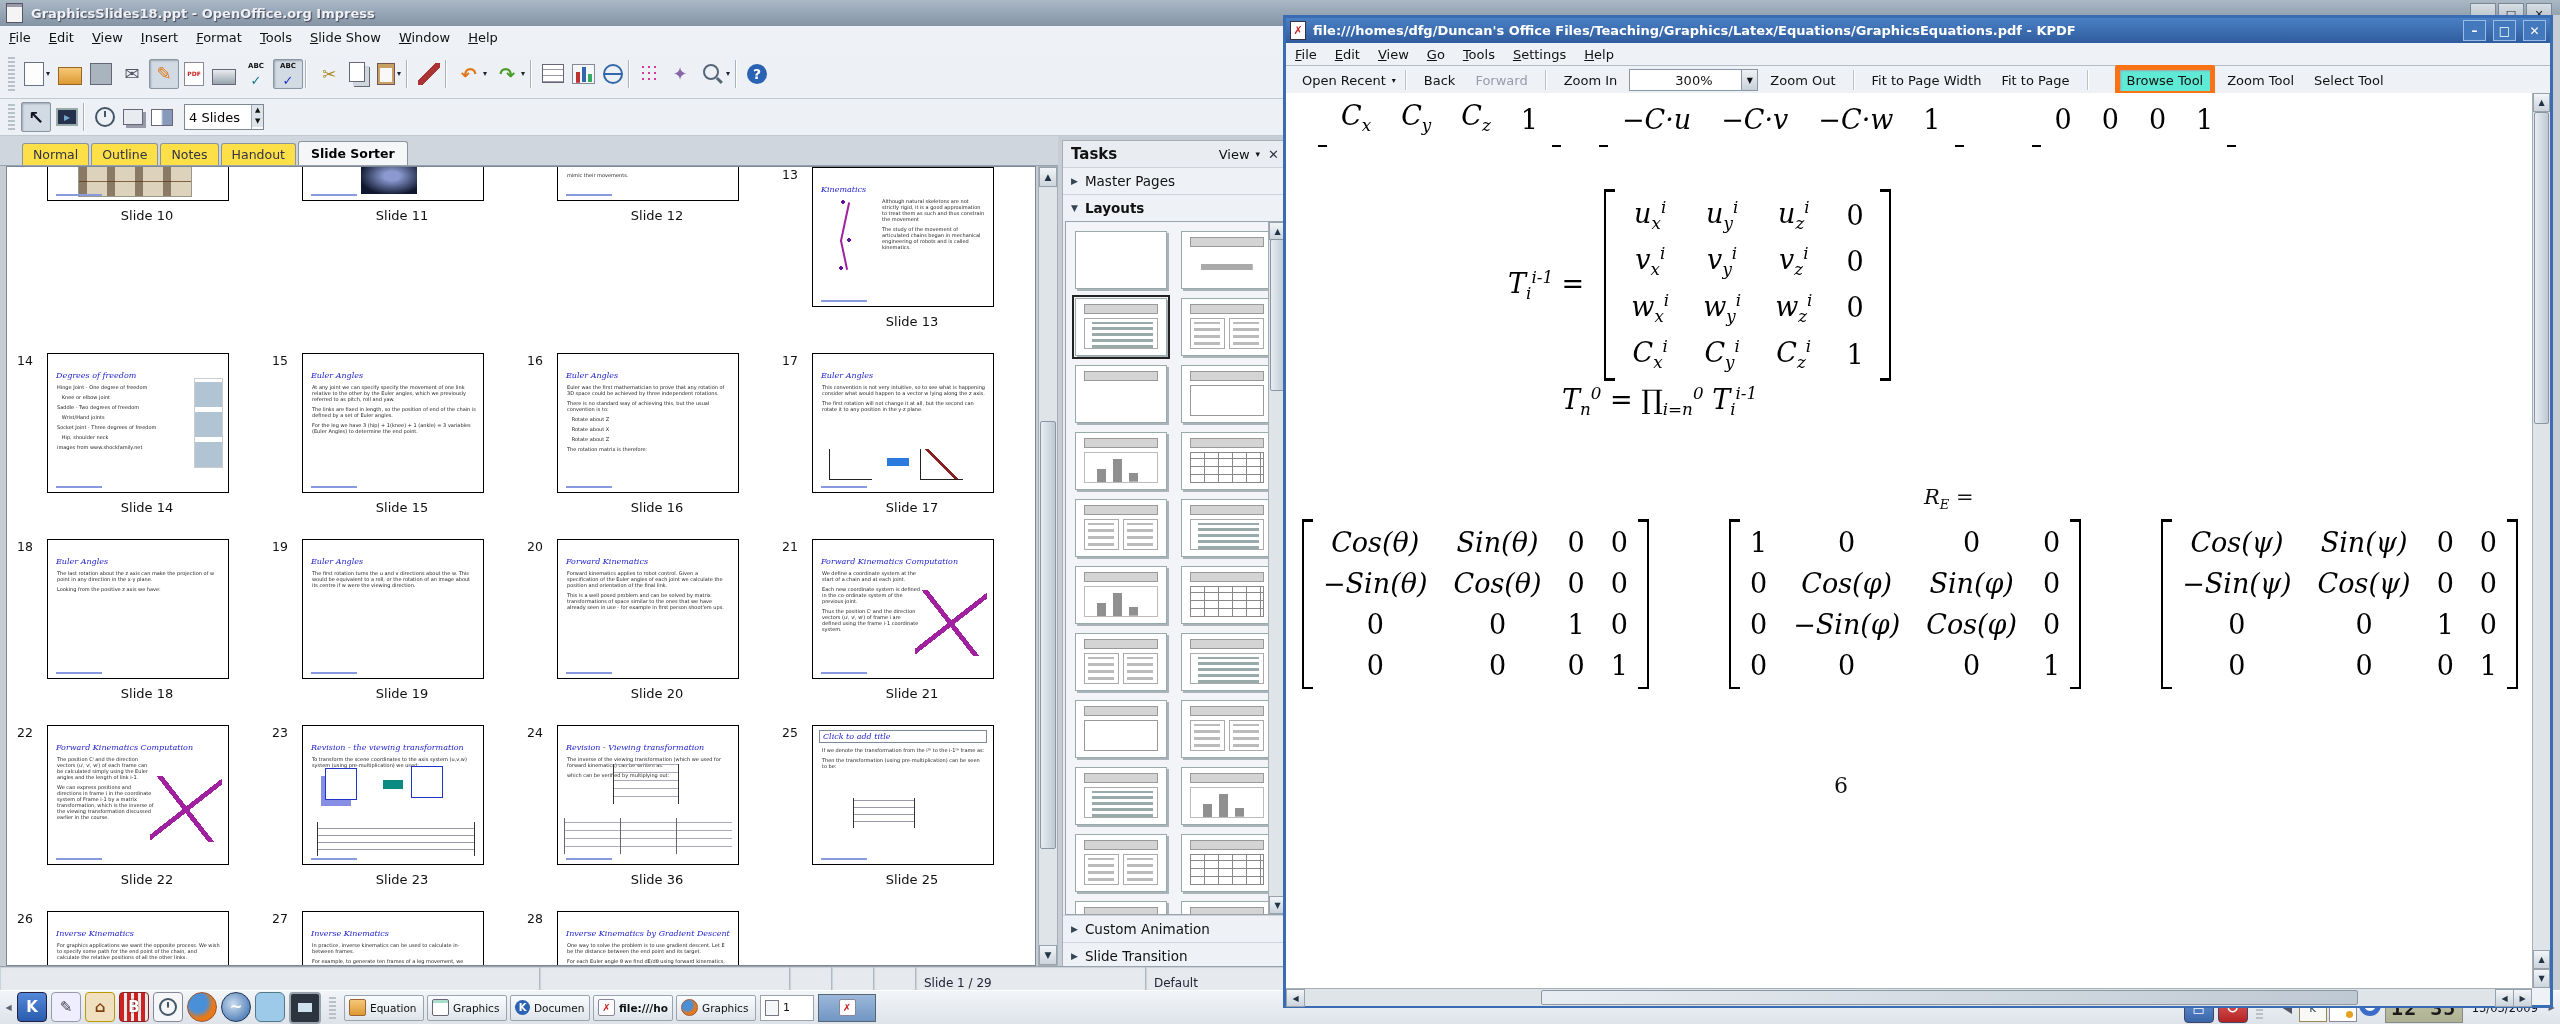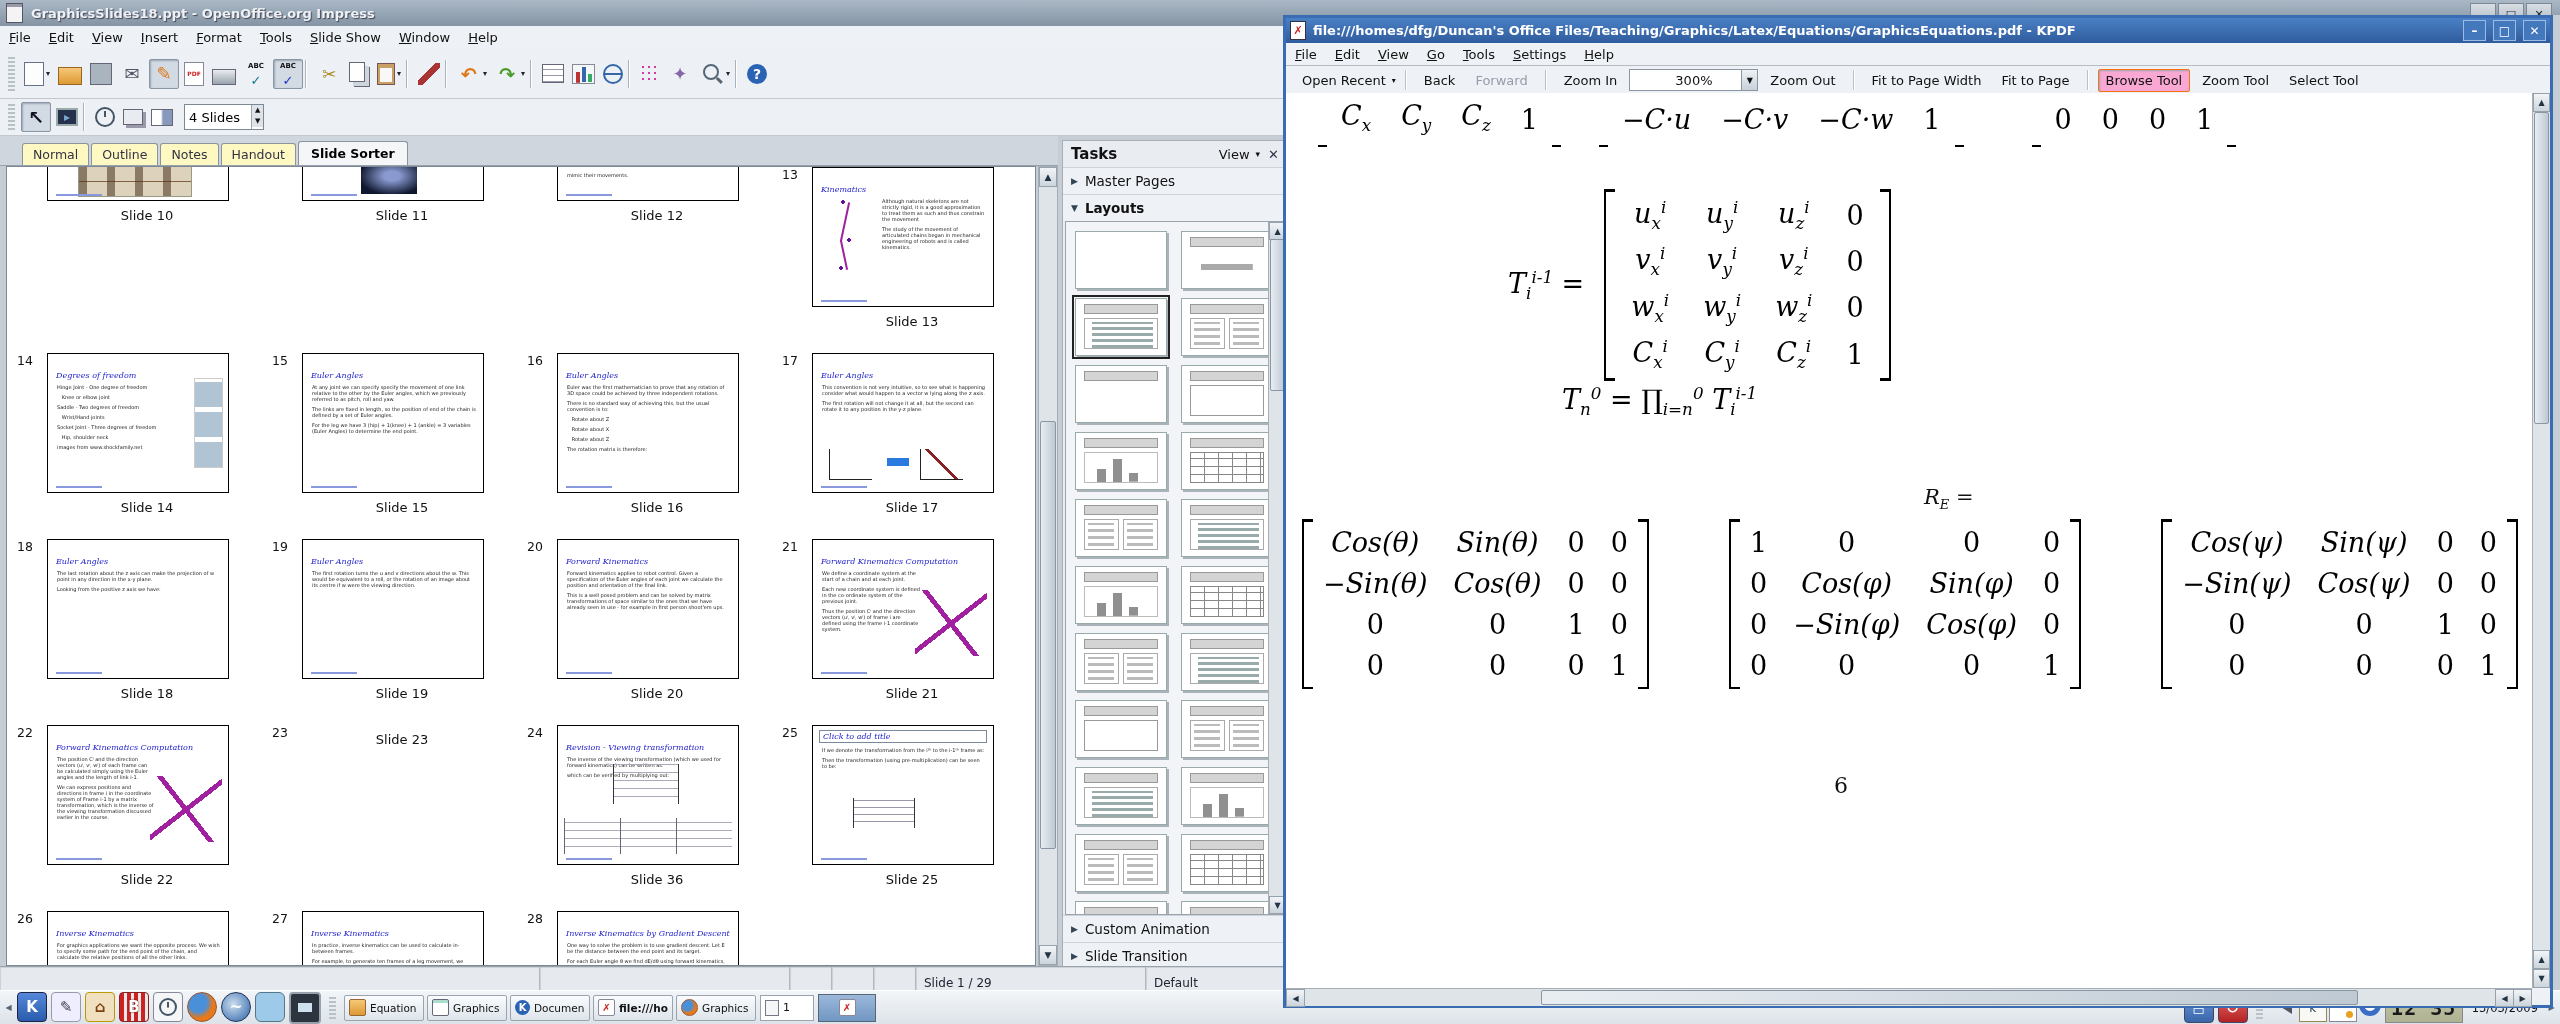--- a/index.html
+++ b/index.html
@@ -62,21 +62,21 @@
   [data-ic="slideshow"] .ic::before{content:"▸";color:#7ac;font-size:12px;}
   [data-ic="timings"] .ic{border:2px solid #456;border-radius:50%;width:16px;height:16px;background:linear-gradient(#456,#456) 50% 20%/2px 40% no-repeat;}
   [data-ic="design"] .ic{background:#e8ecf0;border:1px solid #667;width:18px;height:14px;box-shadow:3px 3px 0 #99a;}
   [data-ic="transition"] .ic{background:linear-gradient(90deg,#fff 45%,#89b 55%);border:1px solid #667;width:20px;height:15px;}
   .spinfield{display:flex;margin-left:6px;border:1px solid #7c8894;background:#fff;height:24px;}
   .spinfield input{border:none;width:58px;font-size:13px;padding:2px 4px;font-family:inherit;}
   .spinbtns{display:flex;flex-direction:column;border-left:1px solid #9aa;}
   .spinbtns span{font-size:7px;padding:1px 3px;background:#dde3e9;line-height:9px;}
   
   .tabs{left:0;top:136px;width:1058px;height:30px;background:#cfd6dd;display:flex;align-items:flex-end;padding-left:22px;box-sizing:border-box;gap:2px;border-bottom:1px solid #98a2ac;}
-  .tab{background:#fef9c3;border:1px solid #8a949e;border-bottom:none;border-radius:3px 3px 0 0;padding:3px 10px;font-size:12.5px;color:#334;}
+  .tab{background:#fde047;border:1px solid #8a949e;border-bottom:none;border-radius:3px 3px 0 0;padding:3px 10px;font-size:12.5px;color:#334;}
   .tab[data-active="true"]{background:#f4f6f8;font-weight:bold;color:#000;padding:4px 12px;}
   
   .sorter{left:6px;top:166px;width:1030px;height:800px;background:#fff;border:1px solid #7e8894;box-sizing:border-box;overflow:hidden;}
   .sgrid{display:grid;grid-template-columns:repeat(4,1fr);row-gap:24px;padding:0 2px 0 6px;}
   .cell{position:relative;}
   .snum{position:absolute;left:4px;top:0;font-size:12.5px;color:#111;}
   .tv{height:140px;overflow:hidden;margin-left:34px;width:182px;}
   .cell[data-clip="true"] .tv{height:34px;}
   .thumb{width:180px;height:138px;background:#fff;border:1px solid #000;position:relative;box-sizing:content-box;overflow:hidden;}
   .cell[data-clip="true"] .thumb{margin-top:-106px;}
@@ -168,21 +168,21 @@
   
   .kpdf{left:1283px;top:15px;width:1270px;height:993px;border:3px solid #3a6cb4;background:#eef2f6;z-index:30;box-sizing:border-box;}
   .kpdf-titlebar{height:25px;background:linear-gradient(#4a80c4,#2f5c9e);display:flex;align-items:center;gap:7px;padding:0 4px;}
   .kpdf-ticon{width:14px;height:17px;background:#fff;border:1px solid #334;display:flex;align-items:center;justify-content:center;}
   .kpdf-ticon::before{content:"✗";color:#c22;font-weight:bold;font-size:11px;}
   .kpdf-title{color:#fff;font-weight:bold;font-size:13px;flex:1;white-space:nowrap;overflow:hidden;}
   .kbn{width:21px;height:19px;background:#4478bc;border:1px solid #9cbce4;color:#fff;display:flex;align-items:center;justify-content:center;font-size:12px;font-weight:bold;}
   .kpdf-menubar{height:22px;}
   .kpdf-toolbar{height:28px;background:#eef2f6;border-bottom:1px solid #c2c8d0;display:flex;align-items:center;gap:4px;padding-left:8px;font-size:13px;}
   .ktbtn{padding:3px 7px;border:1px solid transparent;border-radius:2px;white-space:nowrap;}
-  .ktbtn[data-active="true"]{background:#f9a8d4;border:1px solid #f97316;box-shadow:inset 1px 1px 2px #9aa6b2;}
+  .ktbtn[data-active="true"]{background:#5eead4;border:5px solid #f97316;box-shadow:inset 1px 1px 2px #9aa6b2;margin-left:17px;}
   .ktbtn[data-disabled="true"]{color:#99a;}
   .ksep{width:1px;height:20px;background:#b8c0c8;border-right:1px solid #fff;margin:0 5px;}
   .kcombo{display:flex;align-items:center;border:1px solid #8a96a4;background:#fff;height:20px;}
   .kcombo .val{padding:0 18px;width:48px;margin-left:27px;}
   .kcombo .cdd{width:15px;height:20px;background:linear-gradient(#eef2f6,#c8d0d8);border-left:1px solid #8a96a4;display:flex;align-items:center;justify-content:center;font-size:8px;}
   .kpdf-content{position:absolute;left:0;top:75px;width:1246px;height:895px;background:#fff;overflow:hidden;
     font-family:"DejaVu Serif","Liberation Serif",serif;}
   .kv{position:absolute;right:0;top:75px;width:18px;height:895px;background:#dfe4e9;border-left:1px solid #a6aeb6;box-sizing:border-box;}
   .kv .sbtn{height:17px;font-size:8px;}
   .kv .dbl{position:absolute;bottom:0;left:0;right:0;}
@@ -647,20 +647,32 @@
                 </div>
                 <div class="fig"></div>
 
                 <div class="sl-footer"></div>
               </div>
             </div>
             <div class="slabel">Slide 22</div>
           </div>
           <div class="cell">
             <span class="snum">23</span>
+            <div class="tv">
+              <div class="thumb" data-fig="cubes">
+                <div class="sl-title">Revision - the viewing transformation</div>
+                <div class="sl-body">
+
+                <div class="sl-line">To transform the scene coordinates to the axis system (u,v,w) system (using pre-multiplication) we used:</div>
+                </div>
+                <div class="fig"></div>
+                <div class="fig2"></div>
+                <div class="sl-footer"></div>
+              </div>
+            </div>
             <div class="slabel">Slide 23</div>
           </div>
           <div class="cell">
             <span class="snum">24</span>
             <div class="tv">
               <div class="thumb" data-fig="matrices">
                 <div class="sl-title">Revision - Viewing transformation</div>
                 <div class="sl-body">
 
                 <div class="sl-line">The inverse of the viewing transformation (which we used for forward kinematics) can be written as:</div>

